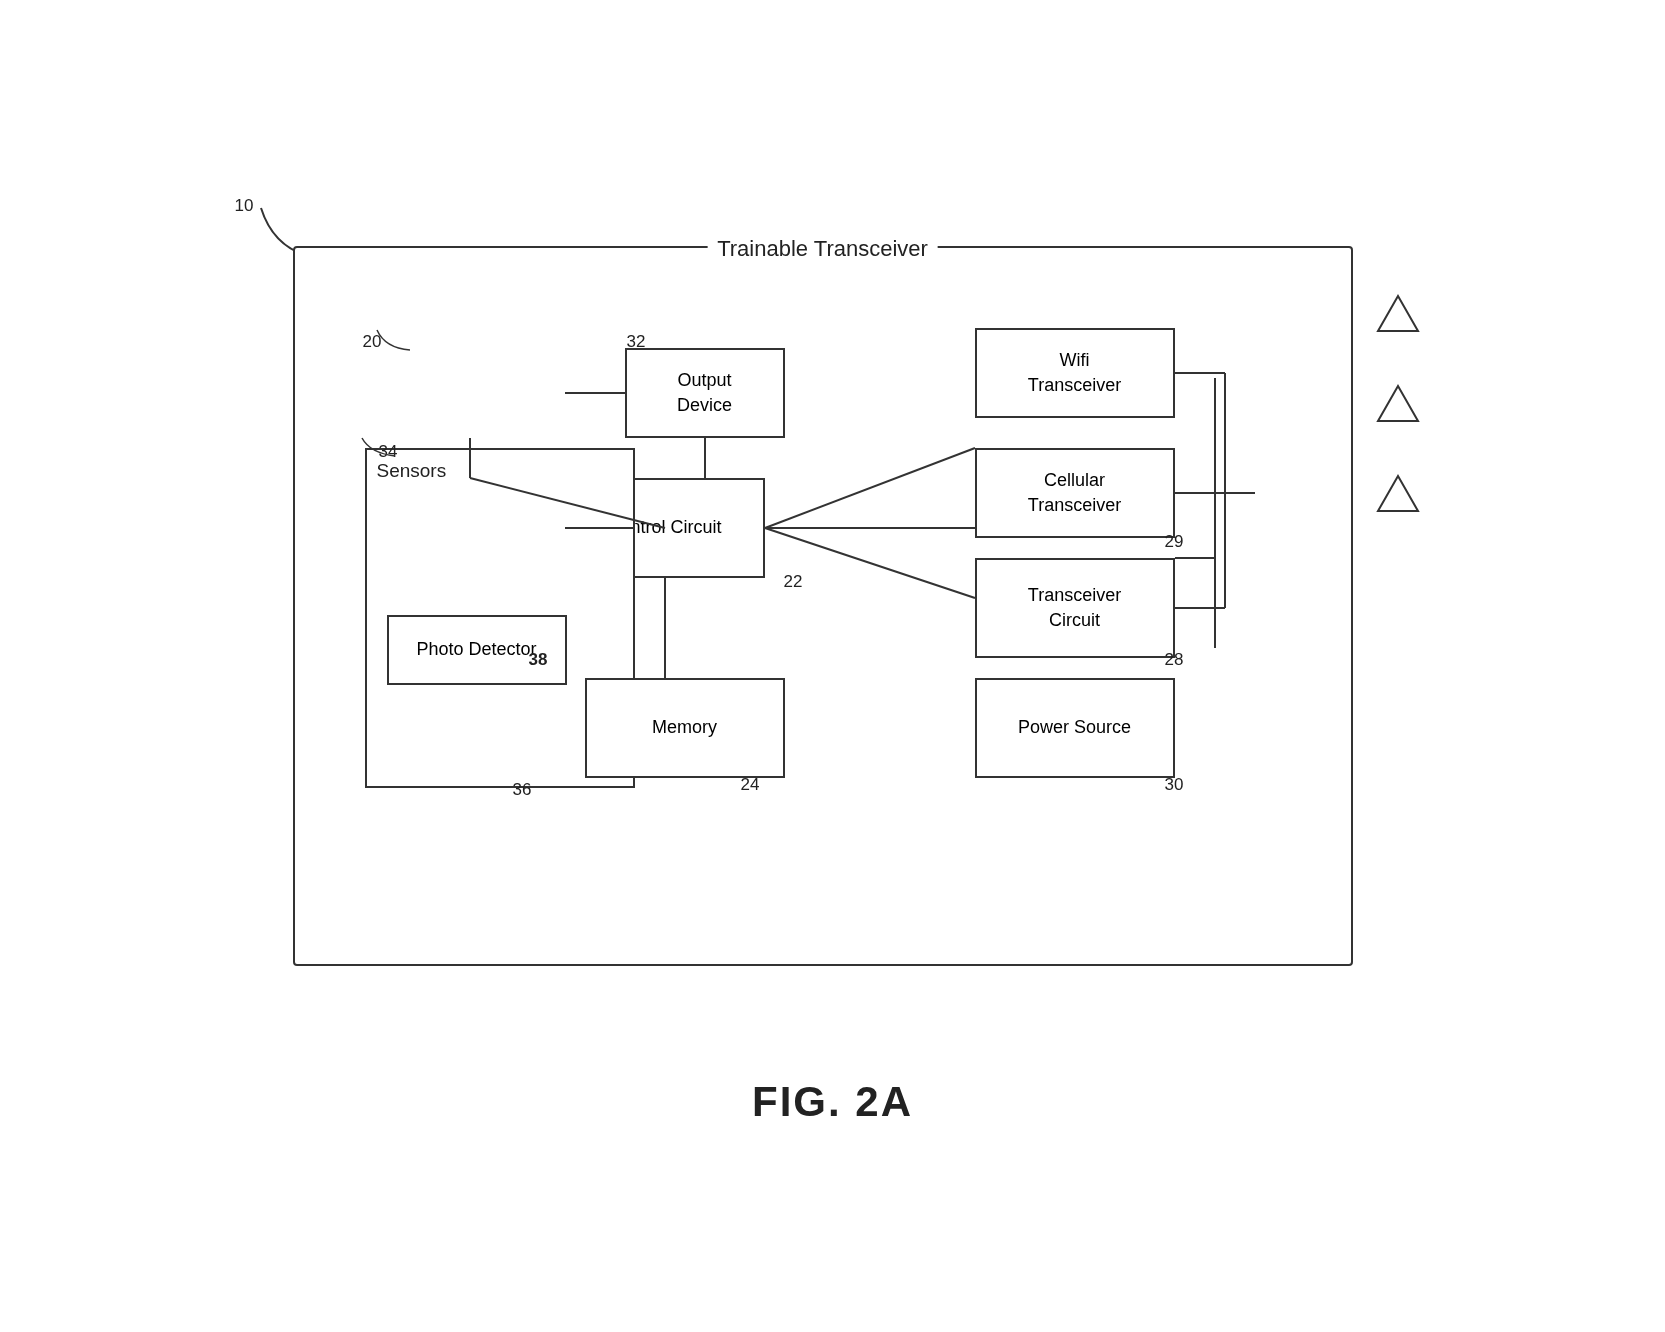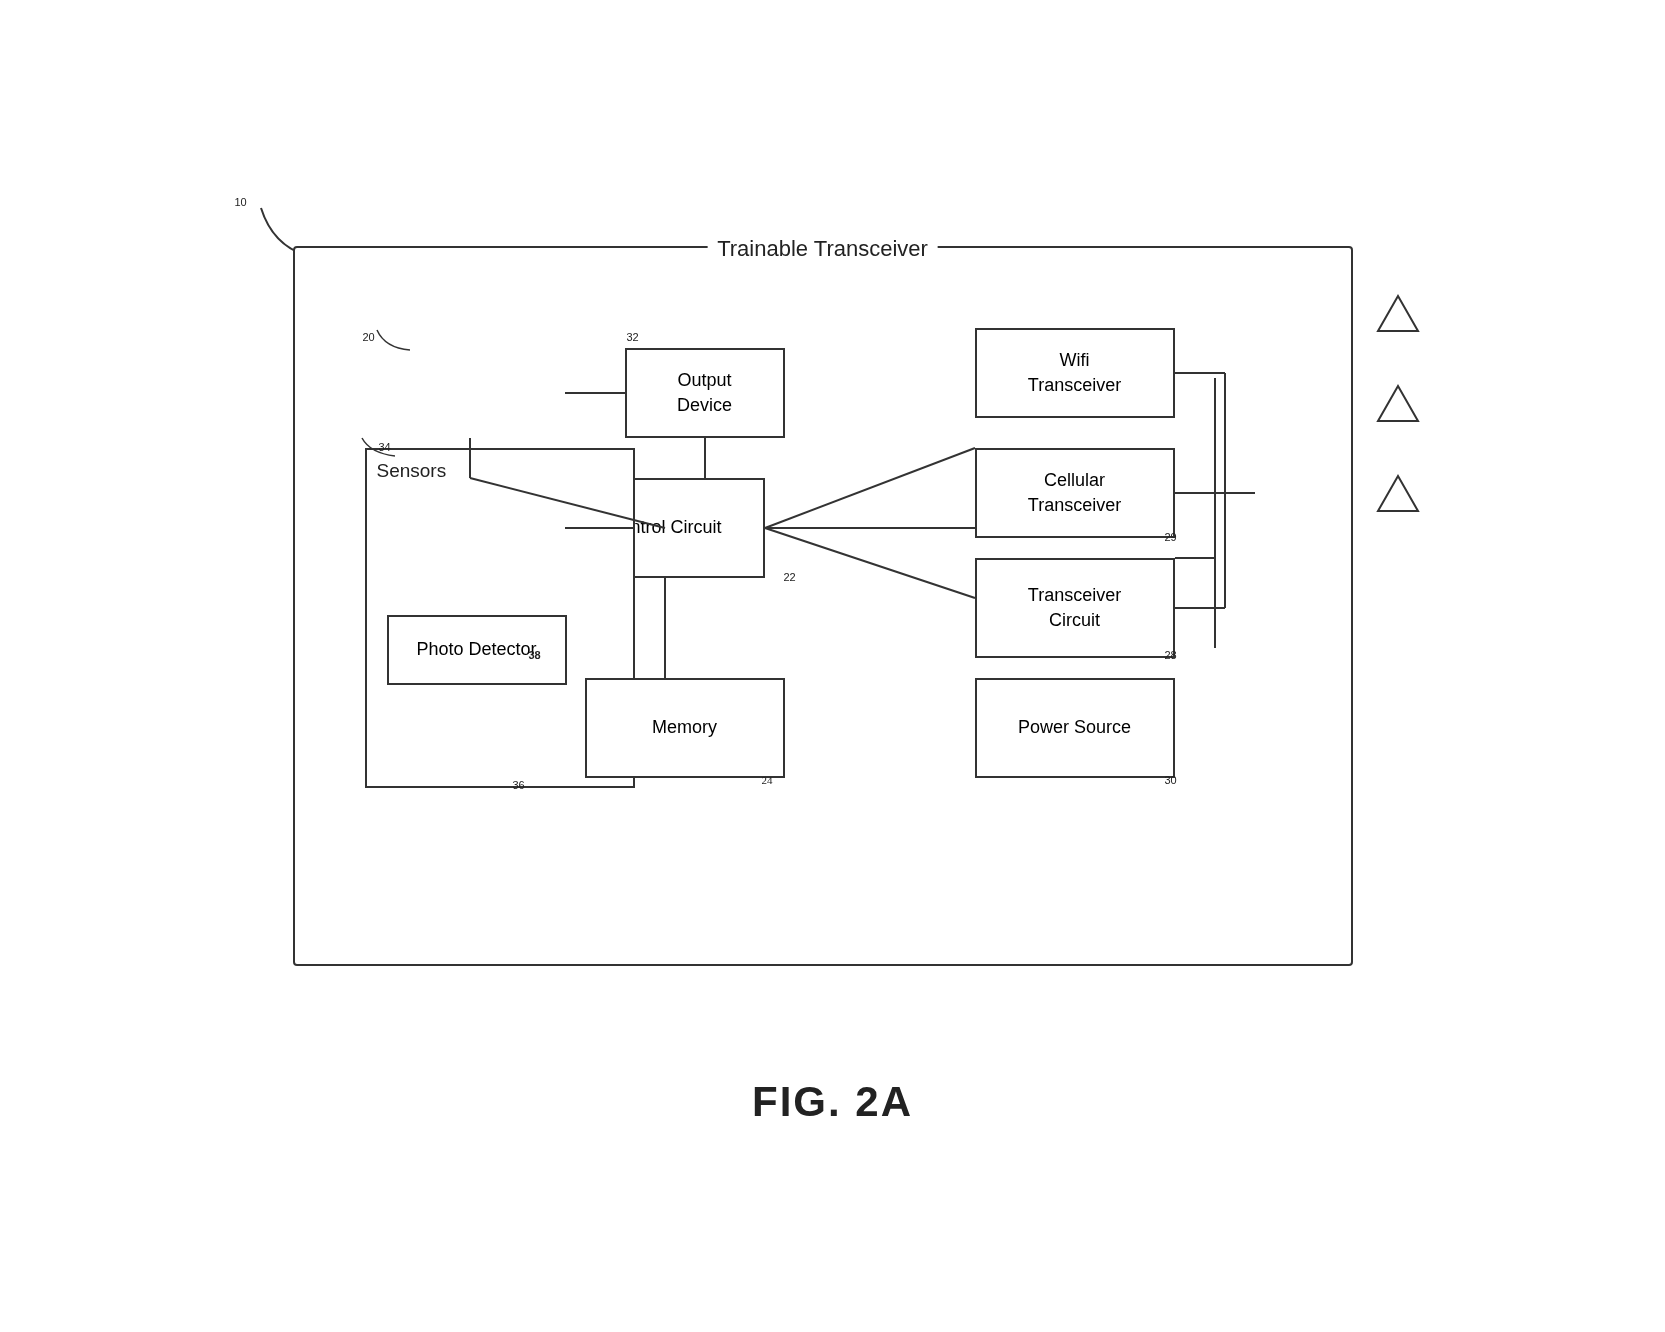--- a/index.html
+++ b/index.html
@@ -132,21 +132,21 @@
     
     .box-power {
       top: 430px;
       left: 680px;
       width: 200px;
       height: 100px;
     }
     
     .ref-num {
       position: absolute;
-      font-size: 11px;
+      font-size: 17px;
       color: #222;
     }
     
     .fig-caption {
       position: absolute;
       bottom: 30px;
       left: 50%;
       transform: translateX(-50%);
       font-size: 42px;
       font-weight: bold;
@@ -221,21 +221,21 @@
       </svg>
 
       <div class="ref-num" style="top:530px; left:218px;">36</div>
 
       <div class="ref-num" style="top:400px; left:234px;font-weight:bold;">38</div>
 
       <div class="block box-memory">
         <span>Memory</span>
       </div>
 
-      <div class="ref-num" style="top:525px; left:467px;font-family:Liberation Serif, serif;">24</div>
+      <div class="ref-num" style="top:525px; left:446px;">24</div>
 
       <div class="block box-wifi">
         <span style="white-space:pre-line;">Wifi
 Transceiver</span>
       </div>
 
       <div class="block box-cellular">
         <span style="white-space:pre-line;">Cellular
 Transceiver</span>
       </div>

